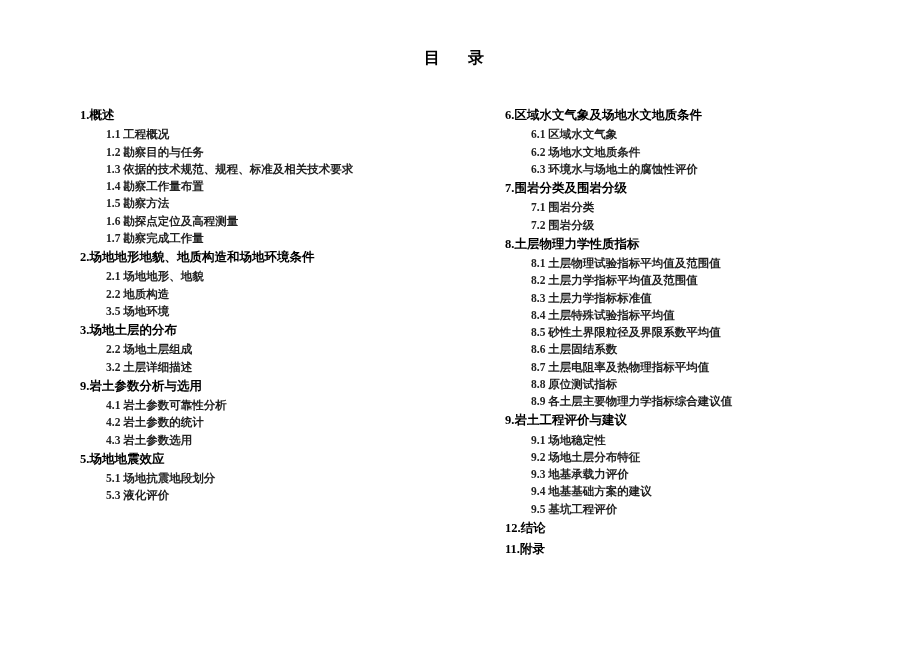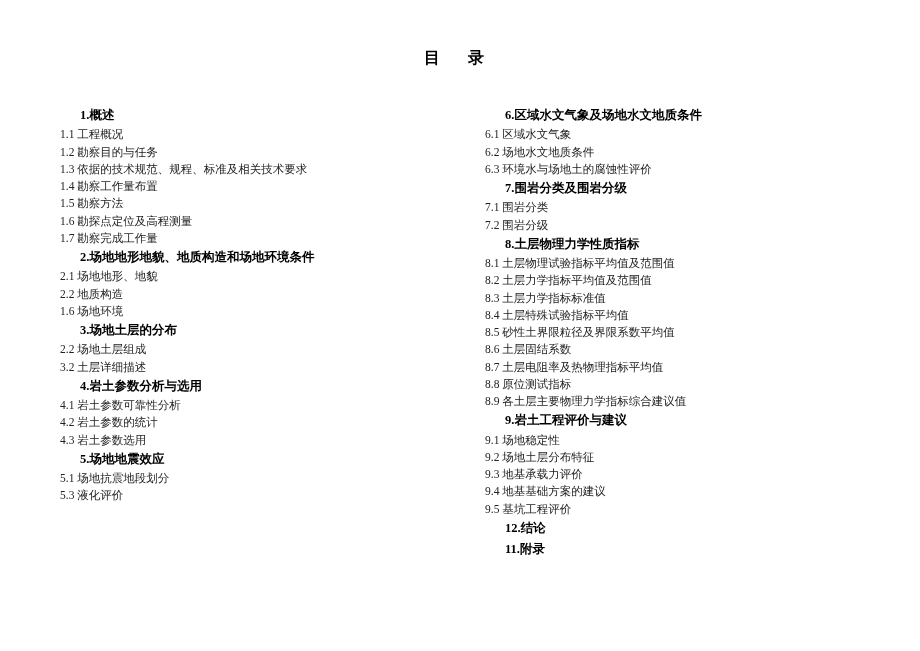--- a/index.html
+++ b/index.html
@@ -31,49 +31,50 @@
     flex: 1;
   }
   .section {
     font-weight: bold;
     font-size: 12.5px;
     line-height: 1.7;
     color: #000;
     margin-left: 20px;
   }
   .item {
-    font-weight: normal;
+    font-weight: bold;
     font-size: 11.5px;
     line-height: 1.5;
     color: #222;
+    margin-left: 46px;
   }
 </style>
 </head>
 <body>
 
 <div class="page">
   <div class="title">目 录</div>
   <div class="cols">
     <div class="col" id="left-col">
         <div class="section">1.概述</div>
         <div class="item">1.1 工程概况</div>
         <div class="item">1.2 勘察目的与任务</div>
         <div class="item">1.3 依据的技术规范、规程、标准及相关技术要求</div>
         <div class="item">1.4 勘察工作量布置</div>
         <div class="item">1.5 勘察方法</div>
         <div class="item">1.6 勘探点定位及高程测量</div>
         <div class="item">1.7 勘察完成工作量</div>
         <div class="section">2.场地地形地貌、地质构造和场地环境条件</div>
         <div class="item">2.1 场地地形、地貌</div>
         <div class="item">2.2 地质构造</div>
-        <div class="item">1.6 场地环境</div>
+        <div class="item">3.5 场地环境</div>
         <div class="section">3.场地土层的分布</div>
         <div class="item">2.2 场地土层组成</div>
         <div class="item">3.2 土层详细描述</div>
-        <div class="section">4.岩土参数分析与选用</div>
+        <div class="section">9.岩土参数分析与选用</div>
         <div class="item">4.1 岩土参数可靠性分析</div>
         <div class="item">4.2 岩土参数的统计</div>
         <div class="item">4.3 岩土参数选用</div>
         <div class="section">5.场地地震效应</div>
         <div class="item">5.1 场地抗震地段划分</div>
         <div class="item">5.3 液化评价</div>
       </div>
     <div class="col" id="right-col">
         <div class="section">6.区域水文气象及场地水文地质条件</div>
         <div class="item">6.1 区域水文气象</div>

